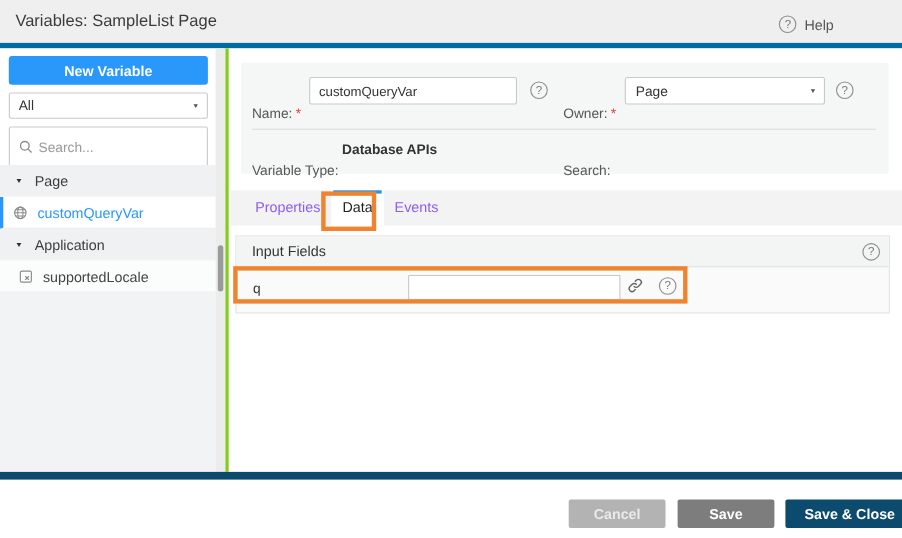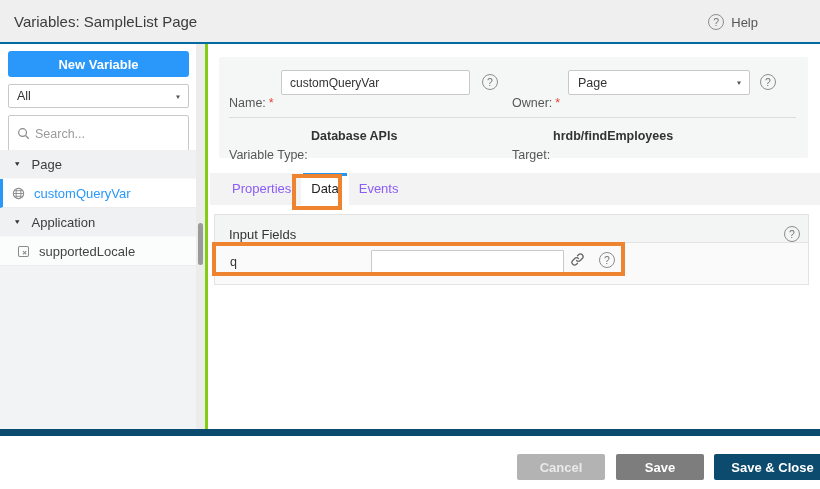--- a/index.html
+++ b/index.html
@@ -3,21 +3,21 @@
 <meta charset="utf-8">
 <style>
   * { margin:0; padding:0; box-sizing:border-box; }
   html,body { background:#fff; }
   .app {
     position:relative; width:820px; height:489px; overflow:hidden;
     font-family:"Liberation Sans", sans-serif; font-size:13px; color:#333; background:#fff;
   }
   
   .hdr { position:absolute; left:0; top:0; width:820px; height:44px;
-         background:#efeff0; border-bottom:2px solid #0369a1;
+         background:#efeff0; border-bottom:5px solid #0369a1;
          display:flex; align-items:center; }
   .hdr-title { margin-left:14px; font-size:15px; color:#3b3b3b; }
   .hdr-help { position:absolute; right:62px; top:0; height:44px; display:flex; align-items:center; gap:7px;
               color:#555; font-size:13px; cursor:pointer; }
   .qmark { display:inline-flex; align-items:center; justify-content:center;
            width:16px; height:16px; border:1px solid #8d8d8d; border-radius:50%;
            font-size:10.5px; color:#777; background:transparent; flex:none; }
   
   .side { position:absolute; left:0; top:44px; width:208px; height:385px;
           background:#fff; border-right:5px solid #84cc16; }
@@ -64,21 +64,21 @@
   
   .tabbar { position:absolute; left:2px; top:129px; width:610px; height:32px;
             background:#f3f3f4; display:flex; padding-left:12px; }
   .tab { padding:0 10px; line-height:32px; font-size:13px; color:#8b5cf6; cursor:pointer; position:relative; }
   .tab.active { background:#fff; color:#222; }
   .tab.active .tab-ind { position:absolute; left:2px; right:2px; top:0; height:3px; background:#2196f3; }
   
   .section { position:absolute; left:6px; top:170px; width:595px; height:71px;
              border:1px solid #e3e3e3; background:#fafafa; }
   .sec-hd { height:28px; background:#f3f4f4; border-bottom:1px solid #e3e3e3;
-            display:flex; align-items:flex-end; }
+            display:flex; align-items:center; }
   .sec-title { margin-left:14px; font-size:13px; color:#333; }
   .sec-help { margin-left:auto; margin-right:8px; }
   .sec-body { position:relative; height:41px; }
   .fld-name { position:absolute; left:15px; top:12px; font-size:12.5px; color:#333; }
   .fld-input { position:absolute; left:156px; top:7px; width:193px; height:23px;
                background:#fff; border:1px solid #c9c9c9; border-radius:1px; }
   .fld-input input { width:100%; height:100%; border:none; outline:none; padding:0 6px;
                      font-family:inherit; font-size:12px; background:transparent; }
   .link-btn { position:absolute; left:355px; top:9px; cursor:pointer; line-height:0; }
   .fld-help { position:absolute; left:384px; top:9px; }
@@ -175,22 +175,21 @@
       <div class="pdd" style="left:349px; top:13px; width:182px;">
         <span class="dd-text">Page</span>
         <span class="caret" style="margin-left:auto;">▾</span>
       </div>
       <span class="qmark phelp" style="left:541px; top:17px;">?</span>
 
       <div class="p-div"></div>
 
       <div class="lbl" style="left:10px; top:72px;">Variable Type:</div>
       <div class="val" style="left:92px; top:72px;">Database APIs</div>
-      <div class="lbl" style="left:293px; top:72px;">Target:</div>
-      <div class="val" style="left:334px; top:72px;">hrdb/findEmployees</div>
+      <div class="lbl" style="left:293px; top:72px;">Search:</div>
     </div>
 
     <div class="tabbar">
       <div class="tab">Properties</div>
       <div class="tab active">
         <span class="tab-ind"></span>
         <span>Data</span>
       </div>
       <div class="tab">Events</div>
     </div>

